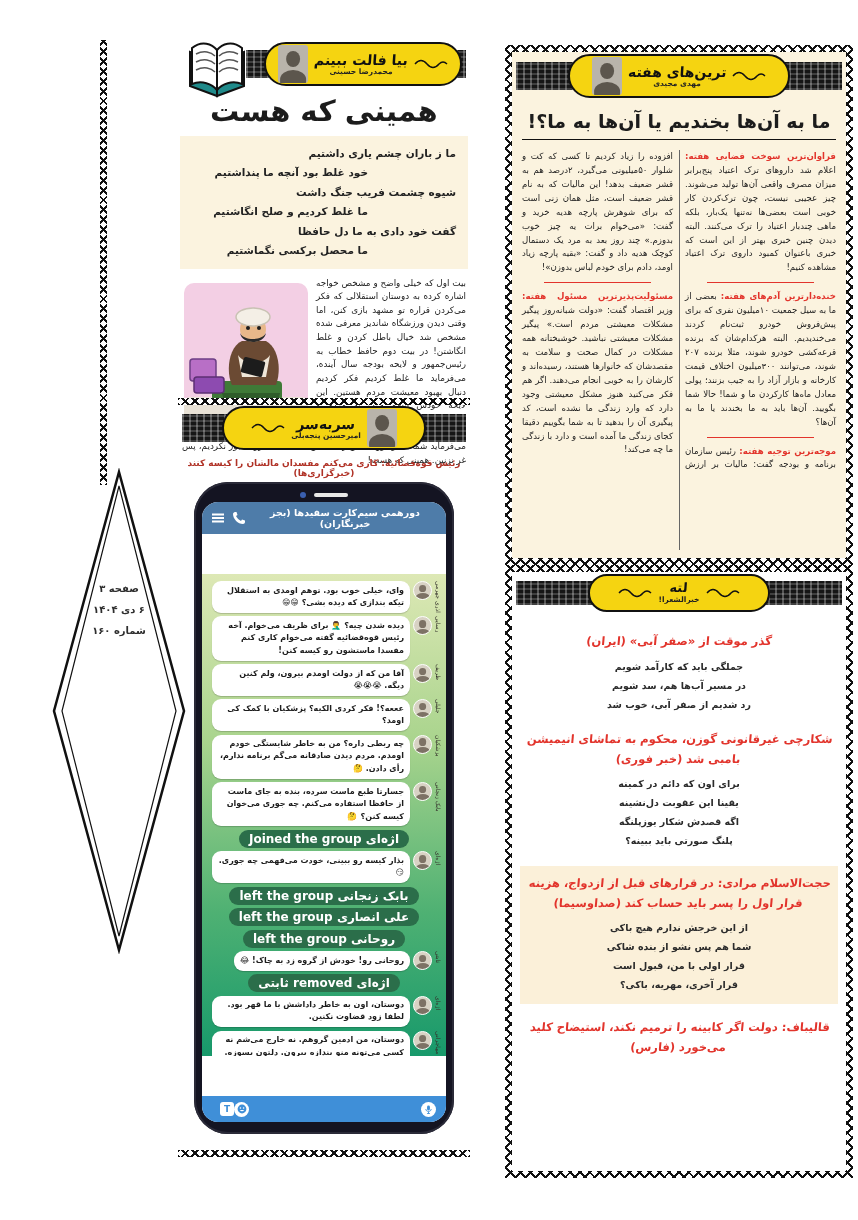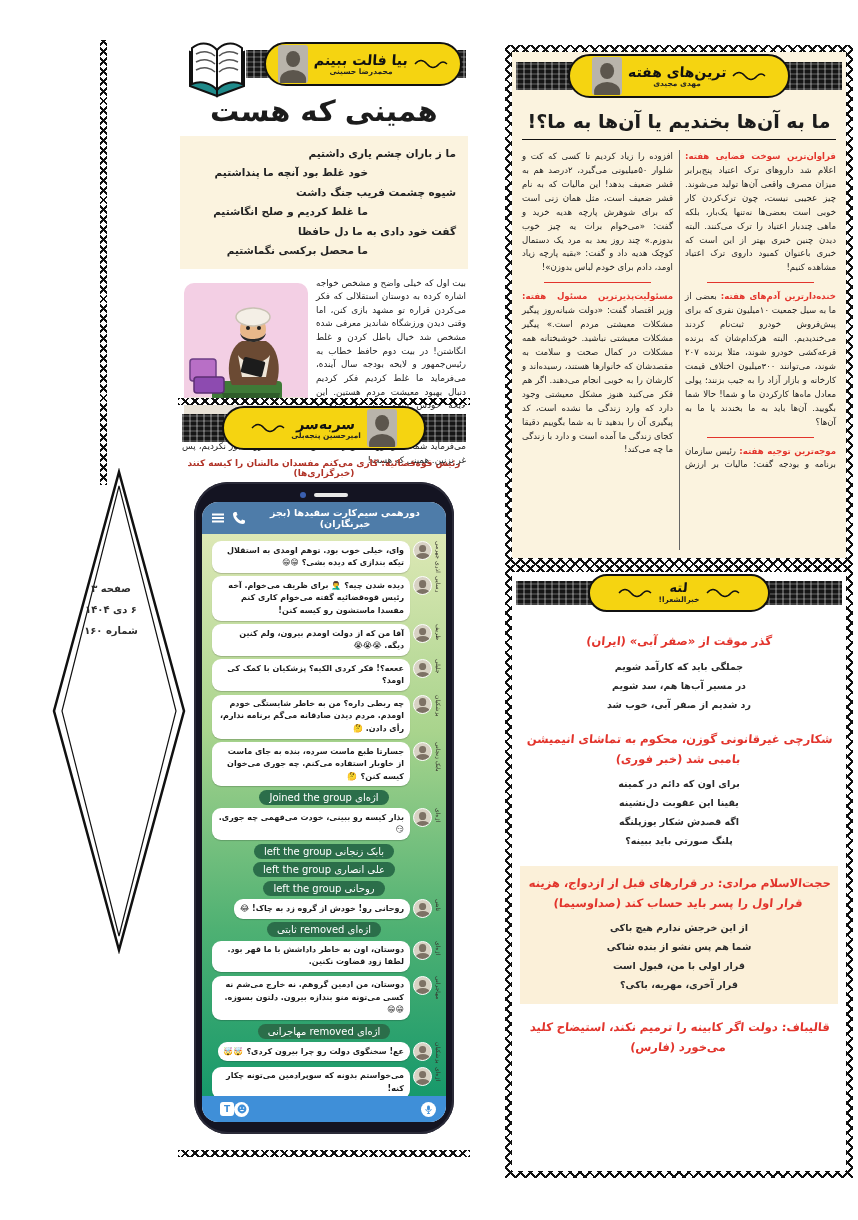--- a/index.html
+++ b/index.html
@@ -57,39 +57,39 @@
   #book-icon { position:absolute; top:-4px; left:2px; width:66px; height:62px; z-index:3; }
   
   #chat-col { position:absolute; left:178px; top:404px; width:292px; height:742px; }
   #chat-caption { color:#b03226; font-weight:bold; font-size:9px; text-align:center; margin:6px 2px 4px; }
   #phone { width:260px; height:652px; margin:4px auto 0; background:#141422; border-radius:34px;
     padding:20px 8px 12px; position:relative; box-shadow:0 0 0 2px #2a2a38 inset; }
   #notch { position:absolute; top:7px; left:50%; transform:translateX(-50%); width:120px; height:12px;
     display:flex; align-items:center; justify-content:center; gap:8px; }
   #speaker { width:34px; height:4px; border-radius:2px; background:#e8e8e8; }
   #camera { width:6px; height:6px; border-radius:50%; background:#3a5fb0; }
-  #screen { width:100%; height:100%; border-radius:16px; overflow:hidden; display:flex; flex-direction:column; background:#fff; }
+  #screen { width:100%; height:100%; border-radius:16px; overflow:hidden; display:flex; flex-direction:column; background:#fff;gap:40px; }
   #chat-header { background:#4e7ca9; color:#fff; flex:0 0 32px; display:flex; align-items:center; padding:0 9px; gap:7px; }
   #chat-title { flex:1; text-align:center; font-size:9.5px; font-weight:bold; }
   .hdr-ico { width:14px; height:14px; flex:0 0 auto; }
   #chat-body { flex:1; padding:7px 6px 4px;
     background:linear-gradient(180deg,#dde8b5 0%, #a9d48d 35%, #4fb173 70%, #17996b 100%);
     display:flex; flex-direction:column; gap:3.5px; overflow:hidden; }
   .msg { display:flex; align-items:flex-start; gap:3px; }
   .avatar { width:19px; height:19px; border-radius:50%; flex:0 0 auto; position:relative; overflow:hidden;
     background:#d8d2c4; border:1px solid #fdfdfd; }
   .avatar::before { content:""; position:absolute; top:16%; left:50%; transform:translateX(-50%);
     width:46%; height:44%; border-radius:50%; background:#7d7265; }
   .avatar::after { content:""; position:absolute; bottom:-14%; left:50%; transform:translateX(-50%);
     width:84%; height:48%; border-radius:50% 50% 0 0; background:#7d7265; }
   .vname { writing-mode:vertical-rl; font-size:6px; line-height:1; color:#35322c; max-height:42px;
     overflow:hidden; flex:0 0 auto; margin-right:-1px; }
   .bubble { background:#fff; border-radius:9px; padding:3.5px 6px; font-size:8px; line-height:1.55;
     color:#1d1d1d; font-weight:bold; max-width:198px; box-shadow:0 1px 1px rgba(0,0,0,.18); }
-  .sys { align-self:center; background:#2b6e4a; color:#fff; font-size:10px; font-weight:normal;
+  .sys { align-self:center; background:#2b6e4a; color:#fff; font-size:12px; font-weight:bold;
     padding:2px 10px; border-radius:9px; white-space:nowrap; }
   #chat-footer { background:#3f8fd8; flex:0 0 26px; display:flex; align-items:center; padding:0 10px; }
   .ftr-circle { width:15px; height:15px; border-radius:50%; background:#fff; display:flex;
     align-items:center; justify-content:center; color:#3f8fd8; font-size:9px; font-weight:bold; }
   .ftr-square { width:14px; height:14px; border-radius:3px; background:#fff; display:flex;
     align-items:center; justify-content:center; color:#3f8fd8; font-size:9px; font-weight:bold; margin-left:8px; }
   #ftr-left { display:flex; align-items:center; }
   #ftr-spacer { flex:1; }
   
   #tarinha { left:505px; top:45px; width:348px; height:520px; }
@@ -105,21 +105,21 @@
   #lateh .zz-box-inner { background:#fff; }
   .lateh-item { margin:10px 8px 0; }
   .lateh-head { color:#e2342c; font-weight:bold; font-size:11.5px; text-align:center; line-height:1.7;
     transform:skewX(-5deg); }
   .lateh-poem { margin-top:5px; }
   .lateh-poem div { text-align:center; font-size:9.5px; font-weight:bold; color:#2b2b2b; line-height:2; }
   .lateh-item.hl { background:#fbf0d9; padding:8px 4px 10px; }
   
   #side-strip { left:100px; top:40px; width:7px; height:445px; }
   #diamond { position:absolute; left:50px; top:468px; width:138px; height:486px; }
-  #side-info { position:absolute; left:54px; top:578px; width:114px; text-align:center; }
+  #side-info { position:absolute; left:62px; top:578px; width:114px; text-align:center; }
   #side-info div { font-size:10px; font-weight:bold; color:#2e2e2e; line-height:2.1; }
   
   #chat-bottom-zz { left:178px; top:1150px; width:292px; height:7px; }
   #fal-divider { left:178px; top:398px; width:292px; height:7px; }
 </style>
 </head>
 <body>
 
 <div class="zz" id="side-strip"></div>
 <svg id="diamond" viewBox="0 0 138 486">
@@ -247,21 +247,21 @@
             <div class="bubble">عععه؟! فکر کردی الکیه؟ پزشکیان با کمک کی اومد؟</div>
           </div>
         <div class="msg">
             <div class="vname">پزشکیان</div>
             <div class="avatar"></div>
             <div class="bubble">چه ربطی داره؟ من به خاطر شایستگی خودم اومدم. مردم دیدن صادقانه می‌گم برنامه ندارم، رأی دادن. 🤔</div>
           </div>
         <div class="msg">
             <div class="vname">بابک زنجانی</div>
             <div class="avatar"></div>
-            <div class="bubble">جسارتا طبع ماست سرده، بنده به جای ماست از خاویار استفاده می‌کنم. چه جوری می‌خوان کیسه کنن؟ 🤔</div>
+            <div class="bubble">جسارتا طبع ماست سرده، بنده به جای ماست از حافظا استفاده می‌کنم. چه جوری می‌خوان کیسه کنن؟ 🤔</div>
           </div>
         <div class="sys">اژه‌ای Joined the group</div>
         <div class="msg">
             <div class="vname">اژه‌ای</div>
             <div class="avatar"></div>
             <div class="bubble">بذار کیسه رو ببینی، خودت می‌فهمی چه جوری. 😏</div>
           </div>
         <div class="sys">بابک زنجانی left the group</div>
         <div class="sys">علی انصاری left the group</div>
         <div class="sys">روحانی left the group</div>

